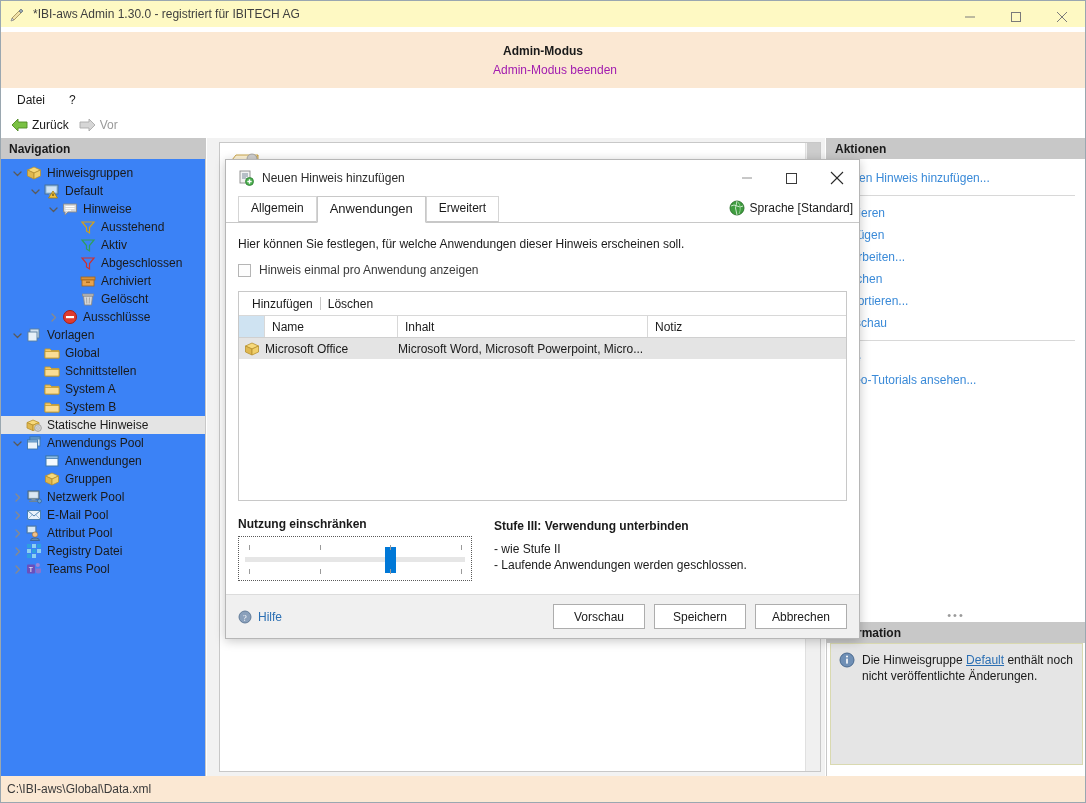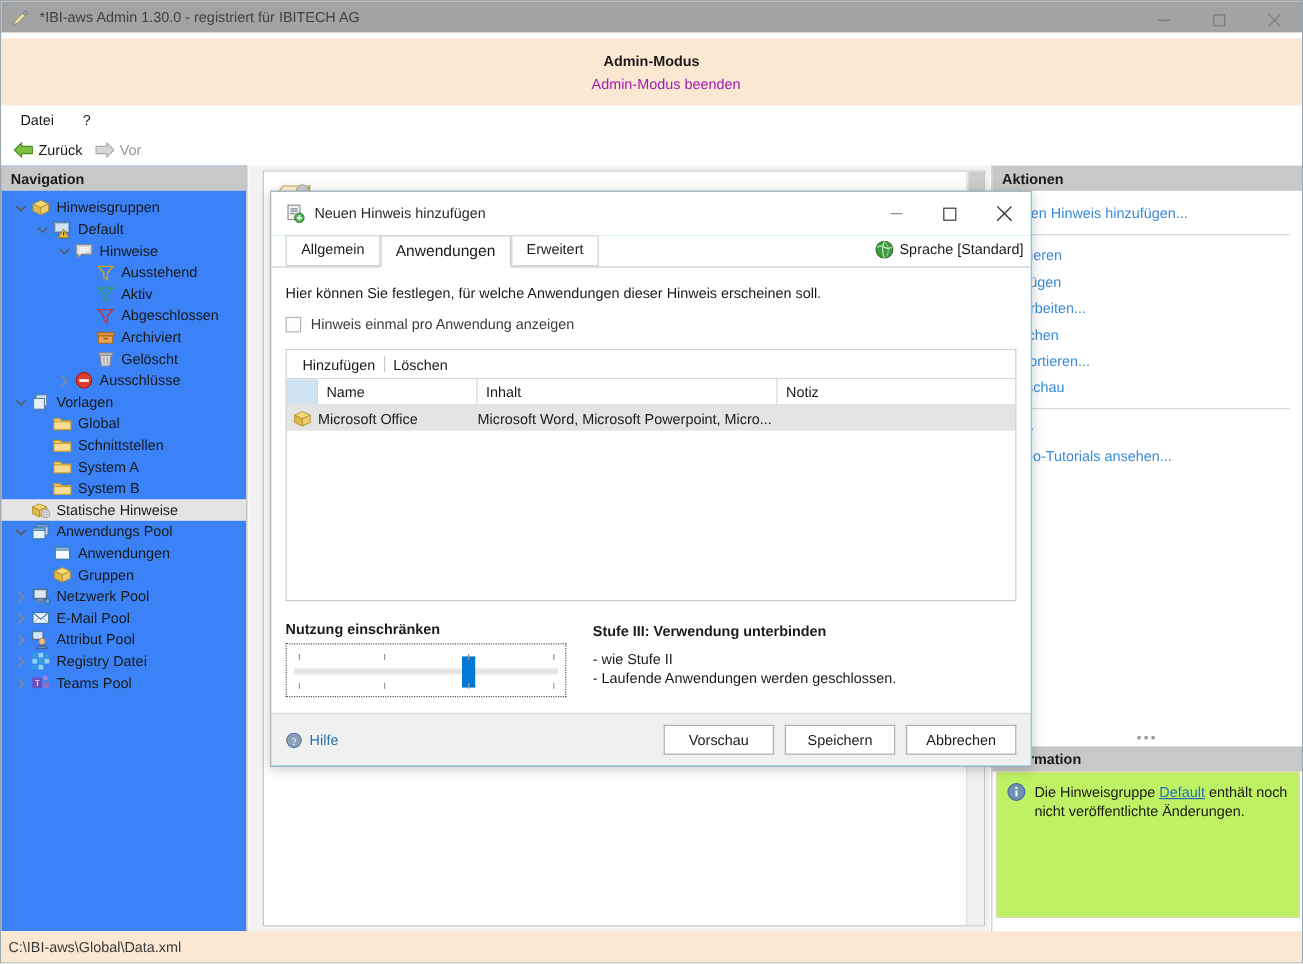--- a/index.html
+++ b/index.html
@@ -19,21 +19,21 @@
     width: 1086px; height: 803px;
     border: 1px solid #9aa7b0;
     background: #ffffff;
     overflow: hidden;
   }
 
   
   .titlebar {
     position: absolute; top: 0; left: 0;
     width: 1084px; height: 26px;
-    background: #a3a3a3;
+    background: #fef9c3;
     display: flex; align-items: center;
   }
   .titlebar .tb-icon {
     margin-left: 9px; margin-right: 7px;
     width: 16px; height: 16px;
     display: flex; align-items: center; justify-content: center;
   }
   .titlebar .tb-text {
     font-size: 12px; color: #3f3f3f;
     white-space: nowrap;
@@ -194,21 +194,21 @@
   .info-header {
     position: absolute; top: 484px; left: 0;
     width: 259px; height: 21px;
     background: #c8c8c8;
     display: flex; align-items: center; padding-left: 8px;
     font-weight: bold; font-size: 12px;
   }
   .info-body {
     position: absolute; top: 505px; left: 3px;
     width: 253px; height: 122px;
-    background: #bef264;
+    background: #e5e5e5;
     border: 1px solid #d9d9b0;
     padding: 8px;
     display: flex;
   }
   .info-icon { margin-right: 7px; flex: 0 0 auto; }
   .info-text { font-size: 12px; line-height: 16px; color: #1a1a1a; }
   .info-text a { color: #2b6fb3; text-decoration: underline; }
 
   
   .statusbar {
@@ -217,21 +217,21 @@
     background: #fbe8d3;
     display: flex; align-items: center; padding-left: 6px;
     font-size: 12px; color: #3a3a3a;
   }
 
   
   .dialog {
     position: absolute;
     left: 224px; top: 158px;
     width: 635px; height: 480px;
-    background: #0ea5e9;
+    background: #0c4a6e;
     border: 1px solid #b6b6b6;
     box-shadow: 0 2px 10px rgba(0,0,0,.22);
   }
   .dlg-title {
     height: 36px; background: #ffffff;
     display: flex; align-items: center;
     padding-left: 12px;
     position: relative;
   }
   .dlg-title .dt-icon { margin-right: 8px; display: flex; }

